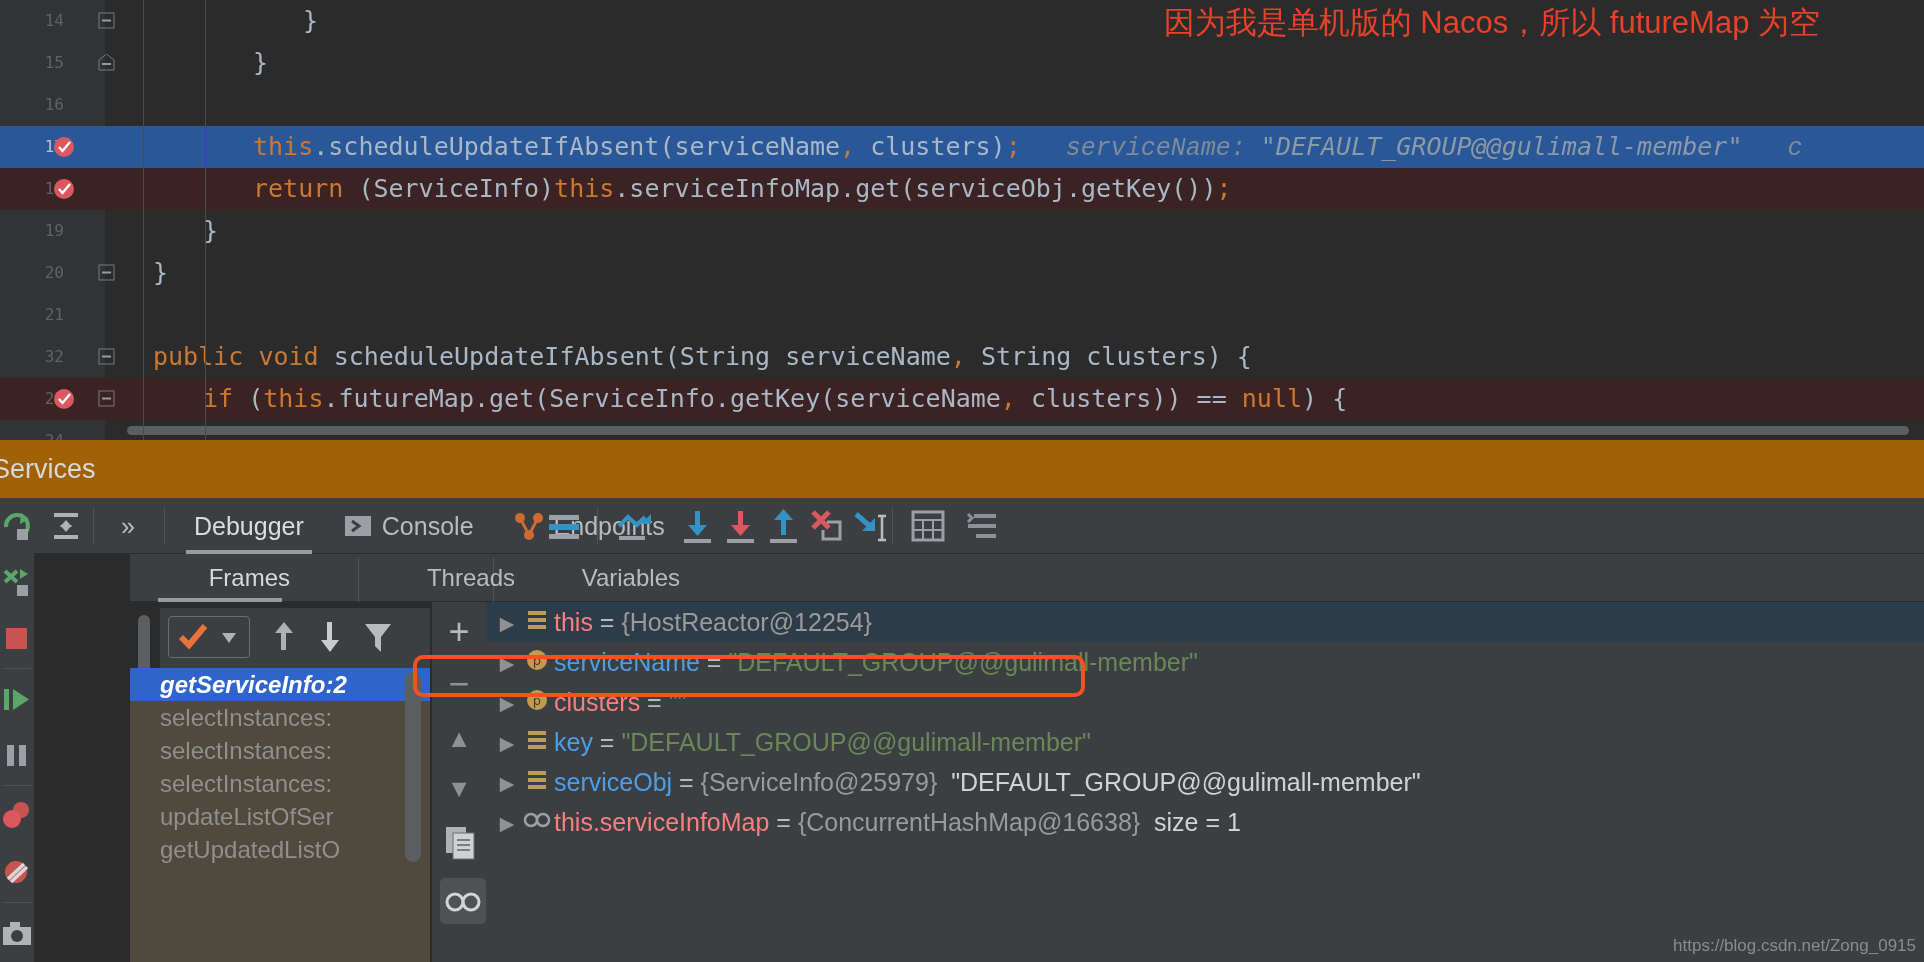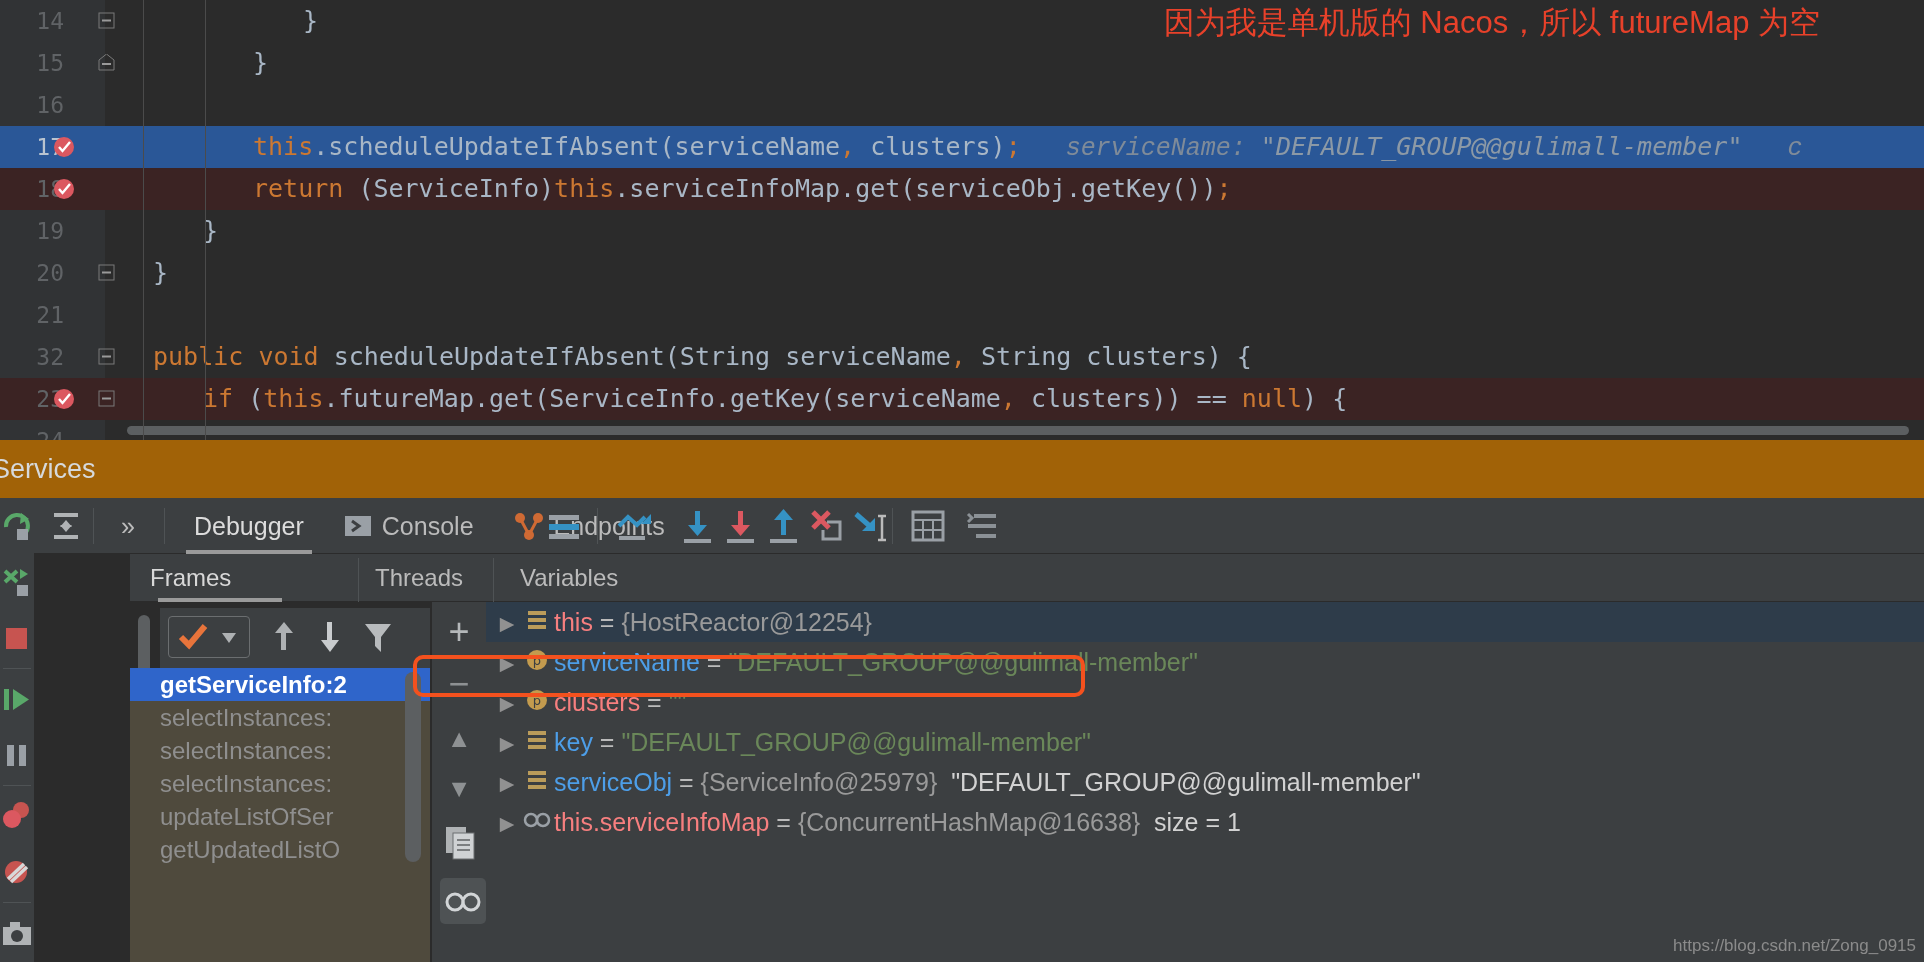--- a/index.html
+++ b/index.html
@@ -22,21 +22,21 @@
   }
   .ed-foldstrip {
     position: absolute; left: 105px; top: 0; width: 38px; height: 440px;
     background: #2b2b2b;
   }
   .code-rows { position: absolute; left: 0; top: 0; width: 1924px; }
   .crow { position: relative; height: 42px; width: 1924px; }
   .crow .ln {
     position: absolute; left: 0; top: 0; width: 64px; height: 42px;
     line-height: 42px; text-align: right;
-    color: #606366; font-size: 23px;
+    color: #606366; font-size: 16px;
     font-family: "DejaVu Sans Mono", monospace;
   }
   .crow .bp {
     position: absolute; left: 52px; top: 9px; width: 24px; height: 24px;
   }
   .crow .fold {
     position: absolute; left: 98px; top: 12px; width: 17px; height: 17px;
     color: #787878;
   }
   .crow .codetext {
@@ -126,21 +126,21 @@
     height: 4px; background: #9a9a9a;
   }
 
   
   .subtabs {
     position: absolute; left: 130px; top: 554px; width: 1794px; height: 48px;
     background: #3c3f41; border-bottom: 1px solid #2b2b2b;
   }
   .stab {
     position: absolute; top: 0; height: 48px; line-height: 48px;
-    color: #bbbbbb; font-size: 24px; text-align: left;
+    color: #bbbbbb; font-size: 24px; text-align: right;
   }
   .stab.active { color: #d8d8d8; }
   .stab.active::after {
     content: ""; position: absolute; left: 8px; right: 8px; bottom: 0;
     height: 4px; background: #9a9a9a;
   }
   .stab-div {
     position: absolute; top: 4px; width: 1px; height: 44px; background: #4f5355;
   }
 
@@ -154,21 +154,21 @@
     border: 1px solid #6b6e70; border-radius: 4px;
   }
   .frames-list {
     position: absolute; left: 130px; top: 668px; width: 300px; height: 294px;
     background: #4f4a3d; overflow: hidden;
   }
   .frame-row {
     height: 33px; line-height: 33px; padding-left: 30px;
     color: #8f8f8f; font-size: 24px; white-space: nowrap; overflow: hidden;
   }
-  .frame-row.sel { background: #2f65ca; color: #ffffff; font-weight: bold; }
+  .frame-row.sel { background: #2f65ca; color: #ffffff; font-weight: bold; font-style: italic; }
   .frames-scroll {
     position: absolute; left: 405px; top: 672px; width: 16px; height: 190px;
     background: #5c5f61; border-radius: 8px;
   }
   .fr-left-scroll {
     position: absolute; left: 138px; top: 615px; width: 12px; height: 255px;
     background: #5c5f61; border-radius: 6px;
   }
 
   

